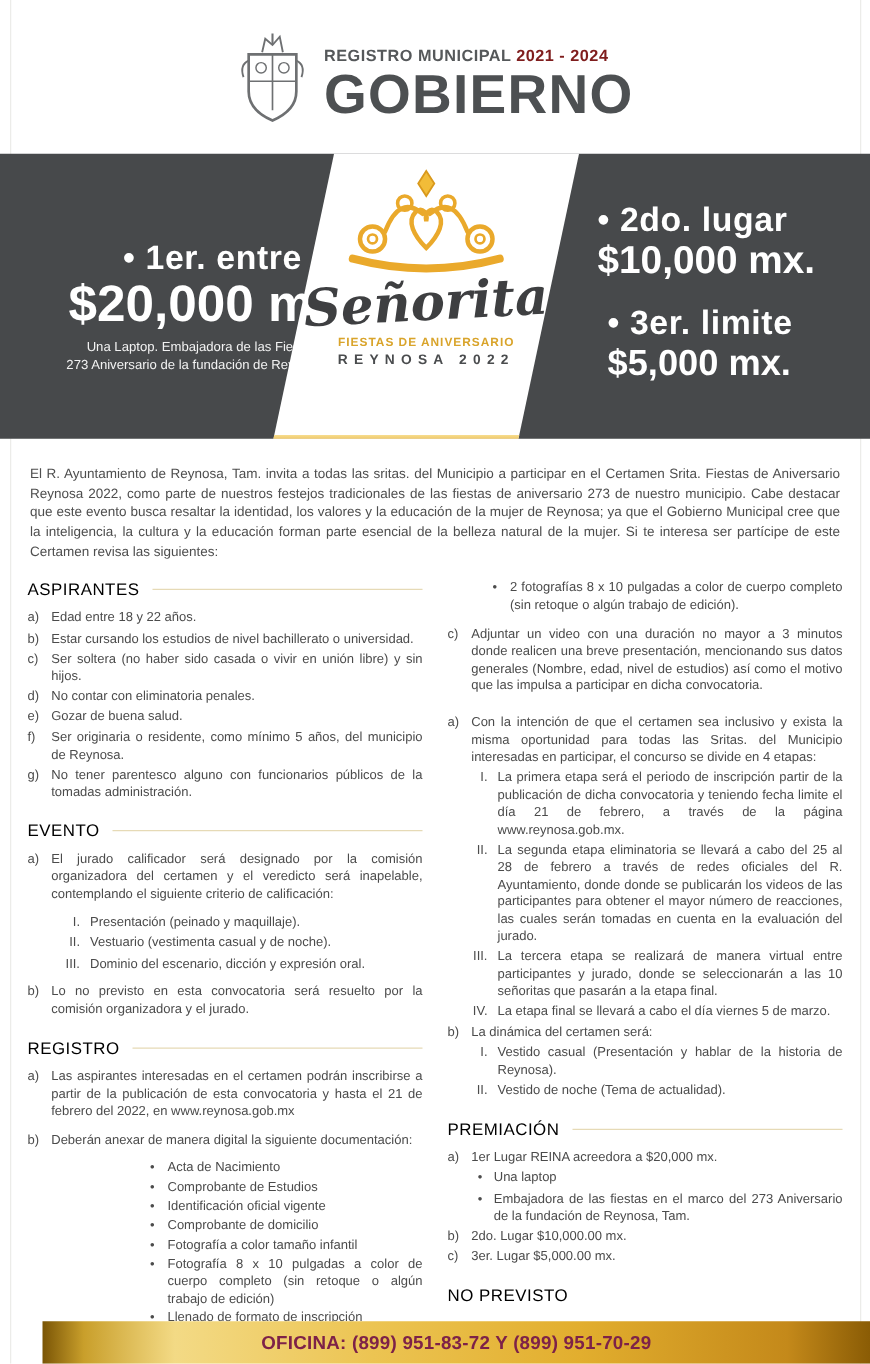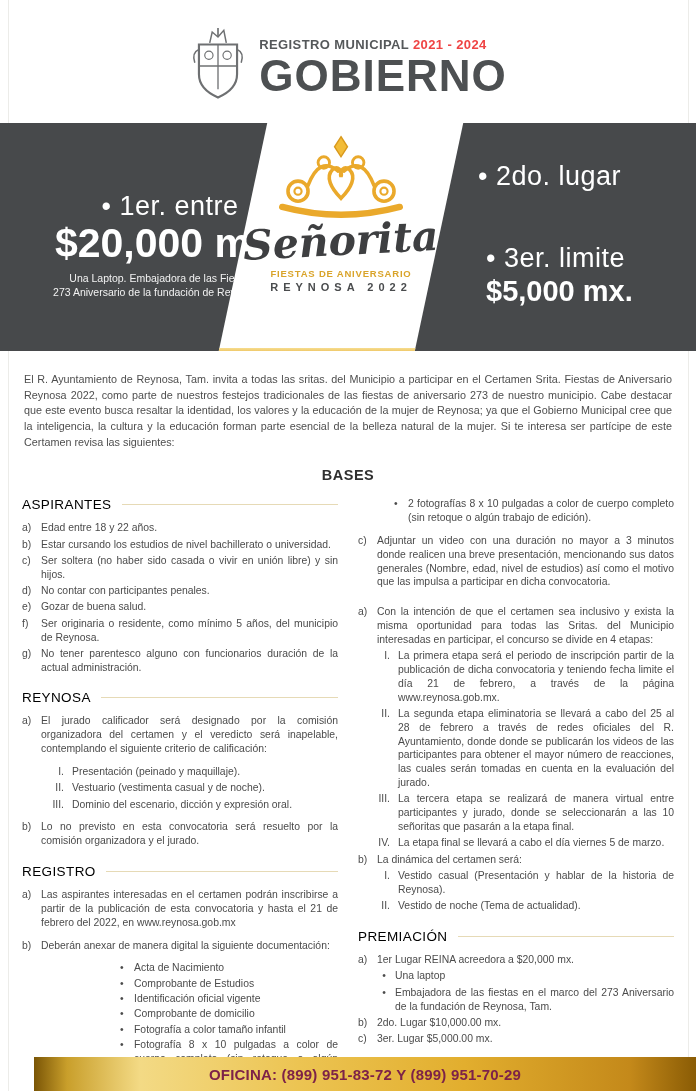--- a/index.html
+++ b/index.html
@@ -4,33 +4,33 @@
 <style>
   * { margin:0; padding:0; box-sizing:border-box; }
   body { background:#ffffff; font-family:"Liberation Sans", sans-serif; }
   .page { width:696px; height:1091px; position:relative; background:#ffffff; overflow:hidden; margin:0 auto; }
   .frame { position:absolute; top:0; bottom:0; left:8px; right:7px; border-left:1px solid #ecece9; border-right:1px solid #ecece9; pointer-events:none; }
 
   
   .header { height:123px; display:flex; align-items:center; justify-content:center; gap:12px; padding-top:12px; }
   .brand-text { display:flex; flex-direction:column; }
   .brand-line1 { font-size:13px; font-weight:bold; color:#55585a; letter-spacing:.4px; }
-  .brand-line1 .term { color:#ef4444; font-weight:bold; }
+  .brand-line1 .term { color:#7f1d1d; font-weight:bold; }
   .brand-city { font-size:44px; font-weight:800; color:#4d5052; letter-spacing:1px; line-height:1; margin-top:2px; }
 
   
   .banner { position:relative; height:228px; background:#47494b; overflow:hidden; }
   .panel { position:absolute; left:243px; top:-6px; width:196px; height:240px; background:#ffffff; transform:skewX(-12deg); }
   .panel-gold { position:absolute; left:0; right:0; bottom:0; height:9px; background:linear-gradient(180deg,#f7dd8f,#dfa021); }
   .panel-inner { transform:skewX(12deg); height:100%; display:flex; flex-direction:column; align-items:center; padding-top:14px; }
   .logo-script { font-family:"DejaVu Serif", serif; font-style:italic; font-weight:600; font-size:41px; color:#3e3f41; line-height:1; margin-top:-10px; transform:rotate(-3deg); }
   .logo-sub { font-size:9.5px; font-weight:bold; color:#d9a42b; letter-spacing:.8px; margin-top:6px; }
   .logo-year { font-size:11px; font-weight:bold; color:#4a4c4e; letter-spacing:5px; margin-top:2px; }
   .prize { position:absolute; color:#ffffff; }
-  .prize-label { font-size:27px; font-weight:400; letter-spacing:.5px; }
+  .prize-label { font-size:27px; font-weight:700; letter-spacing:.5px; }
   .prize-amount { font-weight:800; line-height:1.05; }
   .p1 { left:30px; top:68px; width:280px; text-align:center; }
   .p1 .prize-amount { font-size:41px; }
   .p1-note { font-size:10.5px; line-height:1.35; margin-top:6px; color:#f2f2f2; font-weight:400; }
   .p2 { left:478px; top:38px; }
   .p2 .prize-amount { font-size:31px; }
   .p3 { left:486px; top:116px; }
   .p3 .prize-label { margin-top:4px; }
   .p3 .prize-amount { font-size:29px; margin-top:2px; }
 
@@ -124,29 +124,29 @@
         </span>
         <div class="logo-script">Señorita</div>
         <div class="logo-sub">FIESTAS DE ANIVERSARIO</div>
         <div class="logo-year">REYNOSA 2022</div>
       </div>
       <div class="panel-gold"></div>
     </div>
 
     <div class="prize p2">
       <div class="prize-label">• 2do. lugar</div>
+      <div class="prize-amount">$10,000 mx.</div>
     </div>
     <div class="prize p3">
       <div class="prize-label">• 3er. limite</div>
       <div class="prize-amount">$5,000 mx.</div>
     </div>
   </div>
 
   <div class="intro">El R. Ayuntamiento de Reynosa, Tam. invita a todas las sritas. del Municipio a participar en el Certamen Srita. Fiestas de Aniversario Reynosa 2022, como parte de nuestros festejos tradicionales de las fiestas de aniversario 273 de nuestro municipio. Cabe destacar que este evento busca resaltar la identidad, los valores y la educación de la mujer de Reynosa; ya que el Gobierno Municipal cree que la inteligencia, la cultura y la educación forman parte esencial de la belleza natural de la mujer. Si te interesa ser partícipe de este Certamen revisa las siguientes:</div>
-  <div class="bases">BASES</div>
 
   <div class="columns">
 
     <div class="col">
 
       <div class="sec">
         <div class="sec-head">
           <span class="sec-title">ASPIRANTES</span>
           <span class="sec-rule"></span>
         </div>
@@ -157,39 +157,39 @@
         <div class="item">
             <span class="m">b)</span>
             <span class="t">Estar cursando los estudios de nivel bachillerato o universidad.</span>
           </div>
         <div class="item">
             <span class="m">c)</span>
             <span class="t">Ser soltera (no haber sido casada o vivir en unión libre) y sin hijos.</span>
           </div>
         <div class="item">
             <span class="m">d)</span>
-            <span class="t">No contar con participantes penales.</span>
+            <span class="t">No contar con eliminatoria penales.</span>
           </div>
         <div class="item">
             <span class="m">e)</span>
             <span class="t">Gozar de buena salud.</span>
           </div>
         <div class="item">
             <span class="m">f)</span>
             <span class="t">Ser originaria o residente, como mínimo 5 años, del municipio de Reynosa.</span>
           </div>
         <div class="item">
             <span class="m">g)</span>
-            <span class="t">No tener parentesco alguno con funcionarios duración de la actual administración.</span>
-          </div>
-      </div>
-
-      <div class="sec">
-        <div class="sec-head">
-          <span class="sec-title">REYNOSA</span>
+            <span class="t">No tener parentesco alguno con funcionarios públicos de la tomadas administración.</span>
+          </div>
+      </div>
+
+      <div class="sec">
+        <div class="sec-head">
+          <span class="sec-title">EVENTO</span>
           <span class="sec-rule"></span>
         </div>
         <div class="item spaced">
             <span class="m">a)</span>
             <span class="t">El jurado calificador será designado por la comisión organizadora del certamen y el veredicto será inapelable, contemplando el siguiente criterio de calificación:</span>
           </div>
         <div class="roman">
           <div class="item">
               <span class="m">I.</span>
               <span class="t">Presentación (peinado y maquillaje).</span>

